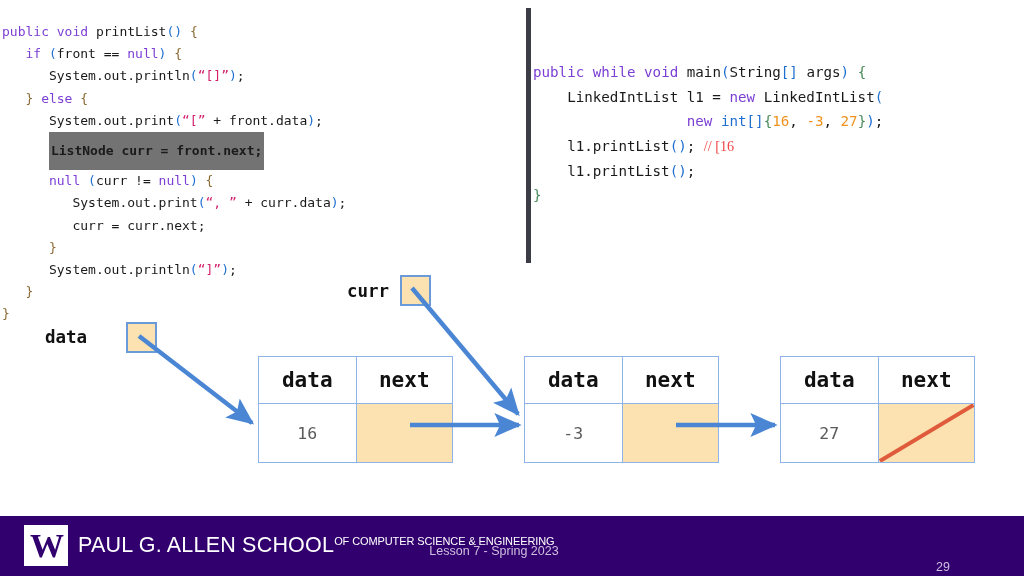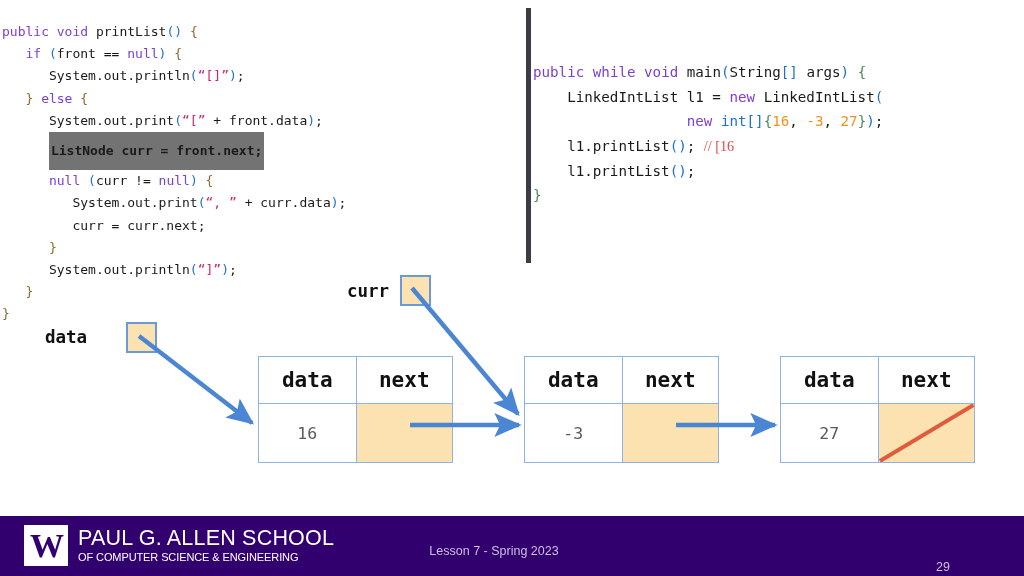--- a/index.html
+++ b/index.html
@@ -130,21 +130,21 @@
     width: 44px; height: 41px;
     display: flex; align-items: center; justify-content: center;
     background: #ffffff;
     color: #32006e;
     font-family: "Liberation Serif", serif;
     font-weight: bold;
     font-size: 34px;
     line-height: 1;
     letter-spacing: -2px;
   }
-  #logo-text { display: flex; flex-direction: column; }
+  #logo-text { display: flex; flex-direction: row; }
   #logo-line1 {
     color: #ffffff;
     font-size: 21.5px;
     letter-spacing: 0.2px;
     line-height: 23px;
     font-family: "Liberation Sans", sans-serif;
   }
   #logo-line2 {
     color: #ffffff;
     font-size: 11px;

